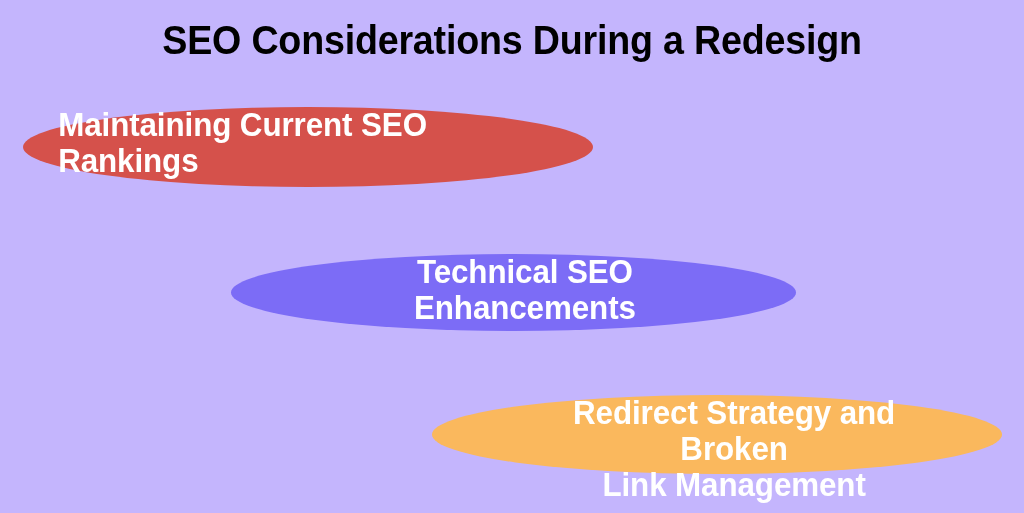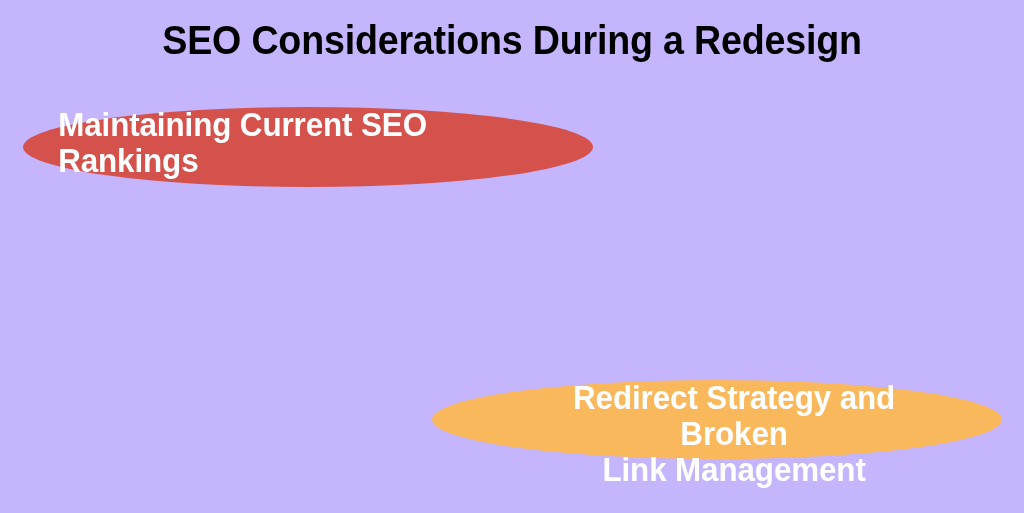--- a/index.html
+++ b/index.html
@@ -83,21 +83,21 @@
   }
   #pill-technical-seo .pill-label {
     text-align: center;
     padding-left: 60px;
     padding-right: 36px;
   }
 
   
   #pill-redirect-strategy {
     left: 432px;
-    top: 380px;
+    top: 395px;
     width: 570px;
     height: 79px;
     background: #fab85d;
   }
   #pill-redirect-strategy .pill-label {
     text-align: center;
     padding-left: 78px;
     padding-right: 42px;
   }
 </style>
@@ -105,19 +105,22 @@
 <body>
 
 <div id="infographic">
 
   <div id="page-title">SEO Considerations During a Redesign</div>
 
   <div class="pill" id="pill-maintaining-rankings">
     <span class="pill-label">Maintaining Current SEO Rankings</span>
   </div>
 
+  <div class="pill" id="pill-technical-seo">
+    <span class="pill-label">Technical SEO Enhancements</span>
+  </div>
 
   <div class="pill" id="pill-redirect-strategy">
     <span class="pill-label">Redirect Strategy and Broken
 Link Management</span>
   </div>
 
 </div>
 
 </body></html>

